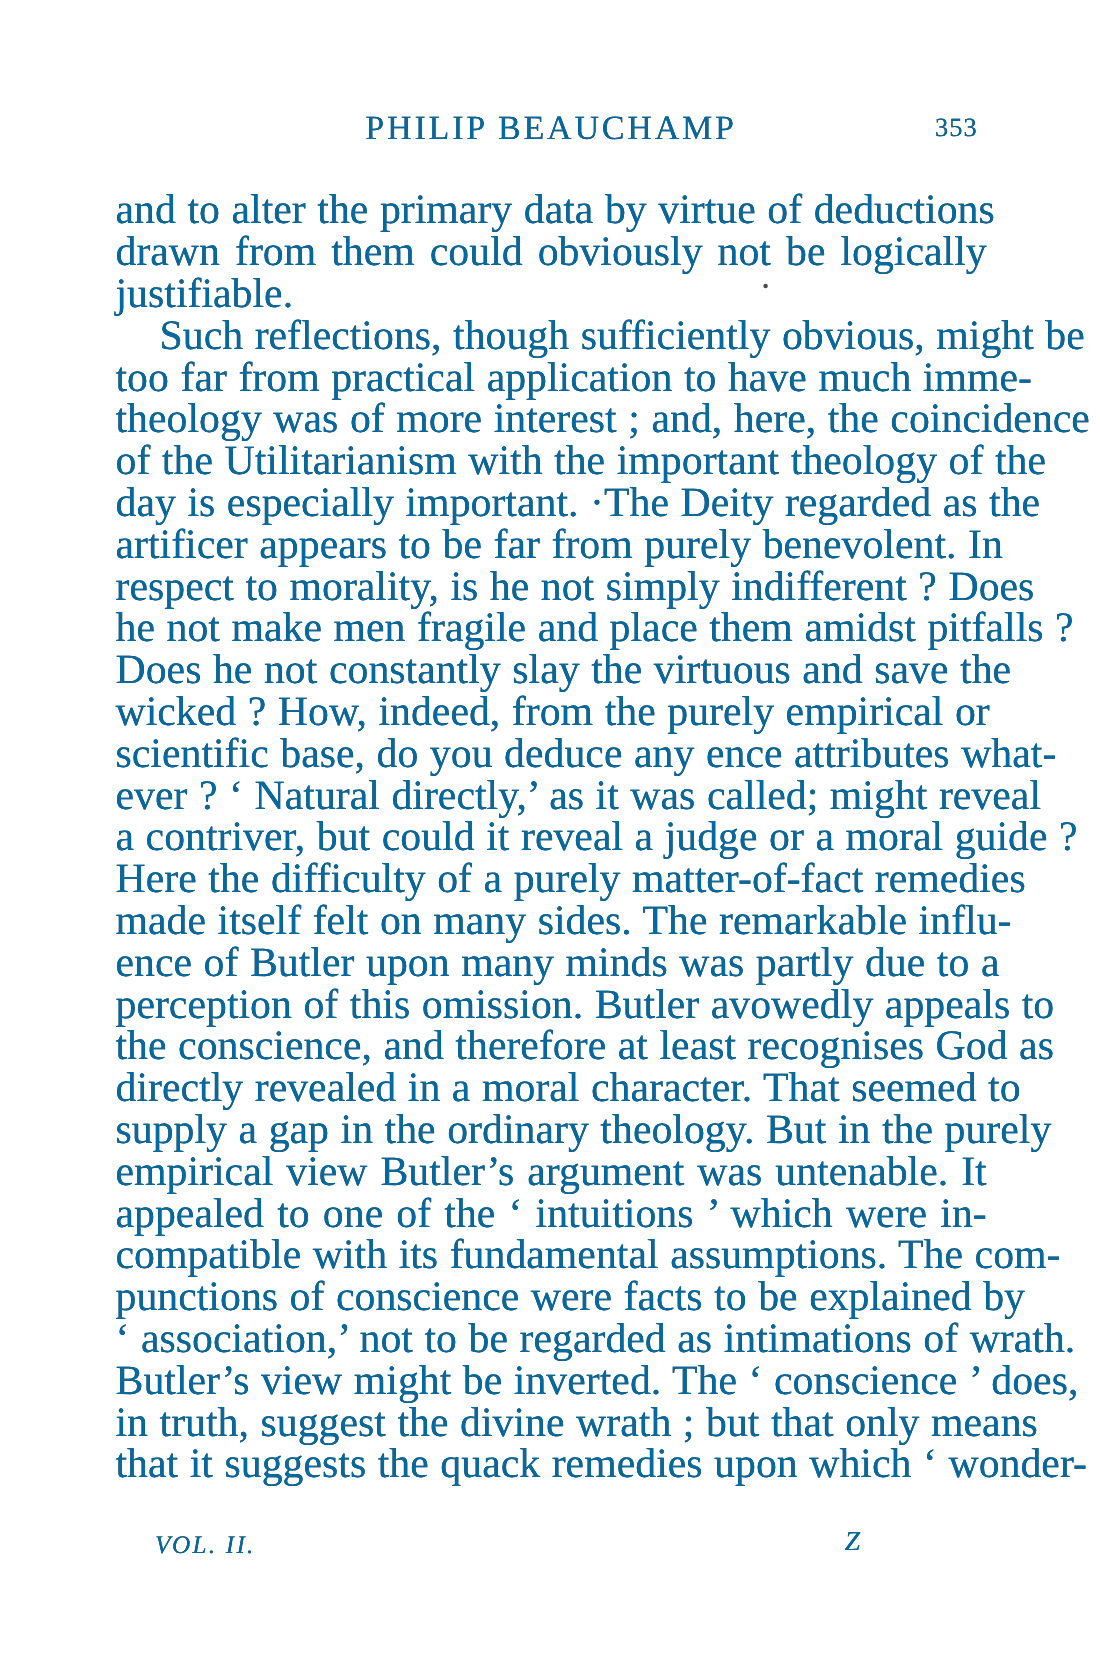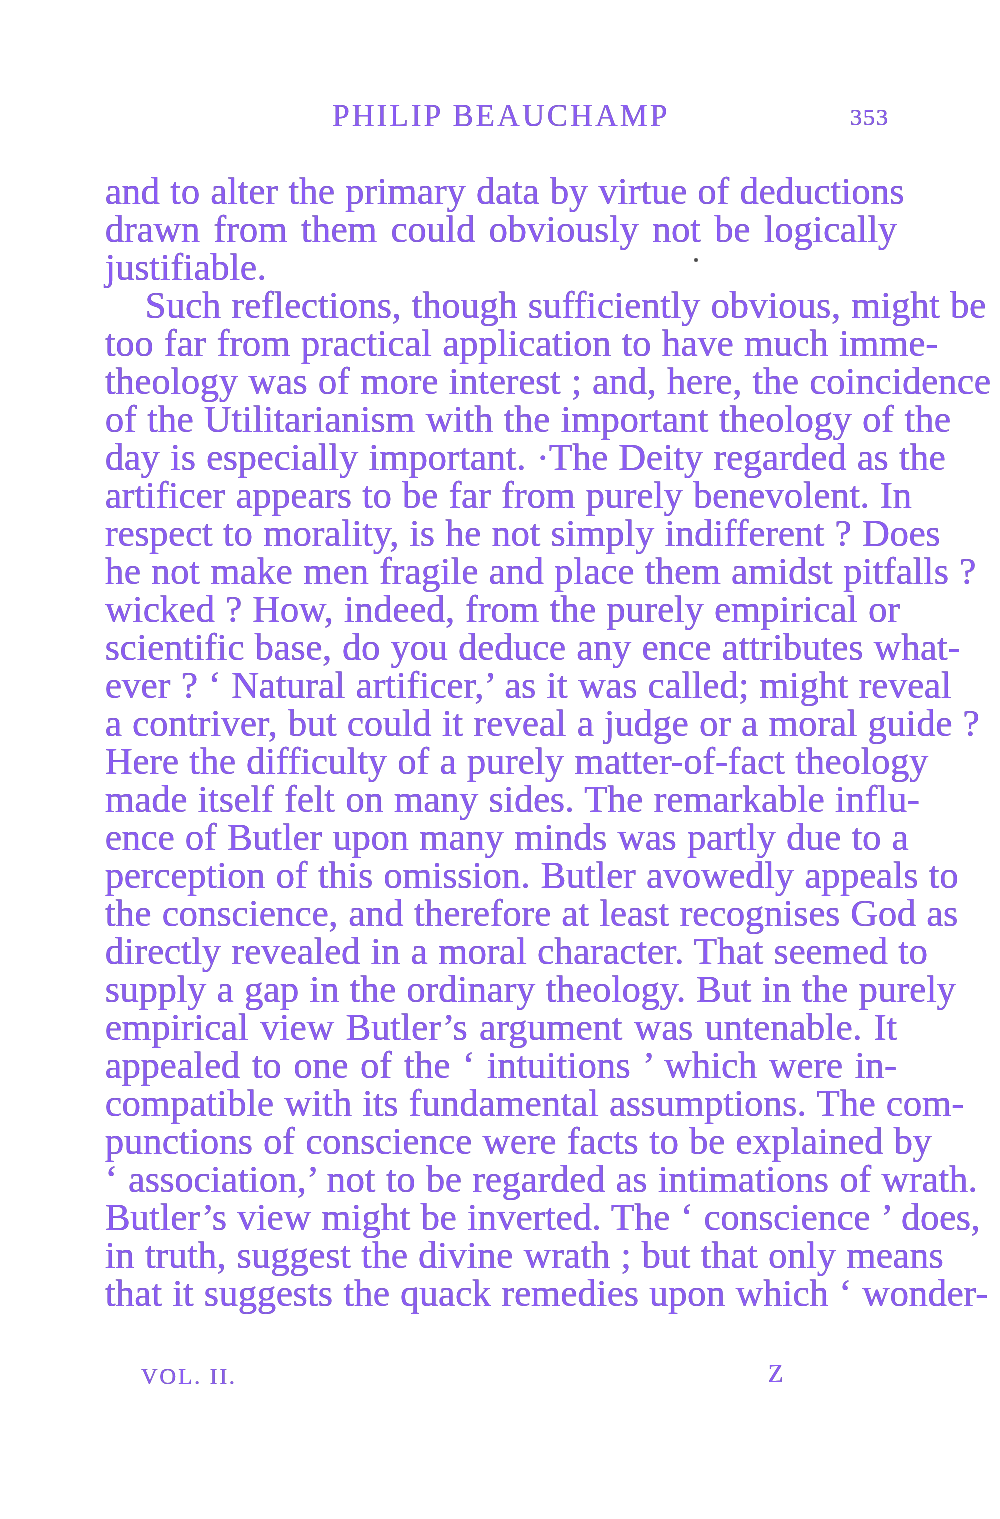--- a/index.html
+++ b/index.html
@@ -5,21 +5,21 @@
   html, body {
     margin: 0;
     padding: 0;
     background: #ffffff;
   }
   .page {
     position: relative;
     width: 1000px;
     height: 1519px;
     background: #ffffff;
-    color: #8b5cf6;
+    color: #0369a1;
     font-family: "Liberation Serif", "DejaVu Serif", serif;
     overflow: hidden;
   }
   
   .page * {
     text-shadow: 0 0 0.6px rgba(10,10,10,0.85);
   }
   .page-header {
     position: absolute;
     top: 98px;
@@ -60,23 +60,24 @@
     white-space: nowrap;
   }
   .line.indent { padding-left: 40px; }
   .line.para-end {
     text-align-last: left;
     white-space: normal;
   }
   .page-footer {
     position: absolute;
     left: 0;
-    top: 1360px;
+    top: 1388px;
     width: 1000px;
     height: 40px;
+    font-style: italic;
   }
   .volume-label {
     position: absolute;
     left: 141px;
     top: 4px;
     font-size: 23px;
     letter-spacing: 2px;
   }
   .signature-mark {
     position: absolute;
@@ -109,25 +110,26 @@
       <div class="line">drawn from them could obviously not be logically</div>
       <div class="line para-end">justifiable.</div>
       <div class="line indent">Such reflections, though sufficiently obvious, might be</div>
       <div class="line">too far from practical application to have much imme-</div>
       <div class="line">theology was of more interest ; and, here, the coincidence</div>
       <div class="line">of the Utilitarianism with the important theology of the</div>
       <div class="line">day is especially important. ·The Deity regarded as the</div>
       <div class="line">artificer appears to be far from purely benevolent. In</div>
       <div class="line">respect to morality, is he not simply indifferent ? Does</div>
       <div class="line">he not make men fragile and place them amidst pitfalls ?</div>
+      <div class="line">Does he not constantly slay the virtuous and save the</div>
       <div class="line">wicked ? How, indeed, from the purely empirical or</div>
       <div class="line">scientific base, do you deduce any ence attributes what-</div>
-      <div class="line">ever ? ‘ Natural artificer,’ as it was called; might reveal</div>
+      <div class="line">ever ? ‘ Natural directly,’ as it was called; might reveal</div>
       <div class="line">a contriver, but could it reveal a judge or a moral guide ?</div>
-      <div class="line">Here the difficulty of a purely matter-of-fact theology</div>
+      <div class="line">Here the difficulty of a purely matter-of-fact remedies</div>
       <div class="line">made itself felt on many sides. The remarkable influ-</div>
       <div class="line">ence of Butler upon many minds was partly due to a</div>
       <div class="line">perception of this omission. Butler avowedly appeals to</div>
       <div class="line">the conscience, and therefore at least recognises God as</div>
       <div class="line">directly revealed in a moral character. That seemed to</div>
       <div class="line">supply a gap in the ordinary theology. But in the purely</div>
       <div class="line">empirical view Butler’s argument was untenable. It</div>
       <div class="line">appealed to one of the ‘ intuitions ’ which were in-</div>
       <div class="line">compatible with its fundamental assumptions. The com-</div>
       <div class="line">punctions of conscience were facts to be explained by</div>

